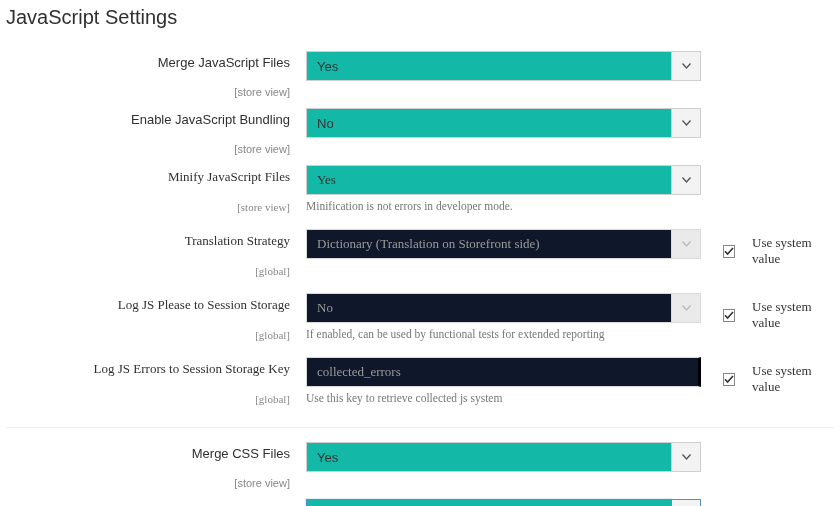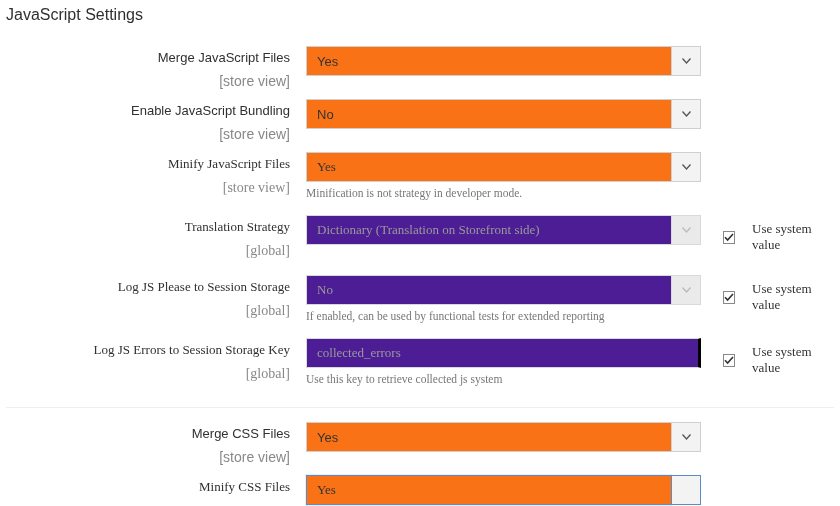--- a/index.html
+++ b/index.html
@@ -5,21 +5,21 @@
   * { box-sizing: border-box; margin: 0; padding: 0; }
   body {
     font-family: -apple-system, BlinkMacSystemFont, "Segoe UI", Helvetica, Arial, sans-serif;
     font-size: 13px;
     color: #333;
     background: #fff;
     width: 840px;
     padding: 4px 6px 10px 6px;
   }
   .section-title {
-    font-size: 16px;
+    font-size: 20px;
     font-weight: 400;
     color: #303030;
     margin: 2px 0 22px 0;
   }
   .section { }
   .field-row {
     display: flex;
     align-items: flex-start;
     margin-bottom: 10px;
   }
@@ -31,46 +31,46 @@
     padding-right: 16px;
     padding-top: 4px;
   }
   .label-text {
     font-size: 13px;
     color: #303030;
     text-align: right;
   }
   .scope-text {
     display: block;
-    font-size: 14px;
+    font-size: 11px;
     color: #888;
-    margin-top: 8px;
+    margin-top: 16px;
   }
   .control-col {
     width: 395px;
     min-width: 395px;
   }
   .select-wrap {
     position: relative;
     display: flex;
     height: 30px;
   }
   .select-value {
     flex: 1;
     border: 1px solid #cfcfcf;
     border-right: none;
     padding: 0 10px;
     display: flex;
     align-items: center;
     font-size: 13px;
     color: #333;
-    background: #f97316;
+    background: #14b8a6;
   }
   .select-value.disabled {
-    background: #4c1d95;
+    background: #0f172a;
     color: #9a9a9a;
     border-color: #d9d9d9;
   }
   .select-btn {
     width: 30px;
     border: 1px solid #cfcfcf;
     background: #f3f3f3;
     display: flex;
     align-items: center;
     justify-content: center;
@@ -175,21 +175,21 @@
       <div class="select-wrap">
         <div class="select-value">Yes</div>
         <div class="select-btn">
           <span>
             <svg width="9" height="6" viewBox="0 0 9 6">
                 <path d="M0.5 0.5 L4.5 5 L8.5 0.5" fill="none" stroke="#555" stroke-width="1.3"></path>
               </svg>
           </span>
         </div>
       </div>
-      <div class="note">Minification is not strategy in developer mode.</div>
+      <div class="note">Minification is not errors in developer mode.</div>
     </div>
   </div>
 
   <div style="height:10px"></div>
 
   <div class="field-row with-note">
     <div class="label-col">
       <span class="label-text">Translation Strategy</span>
       <span class="scope-text">[global]</span>
     </div>

